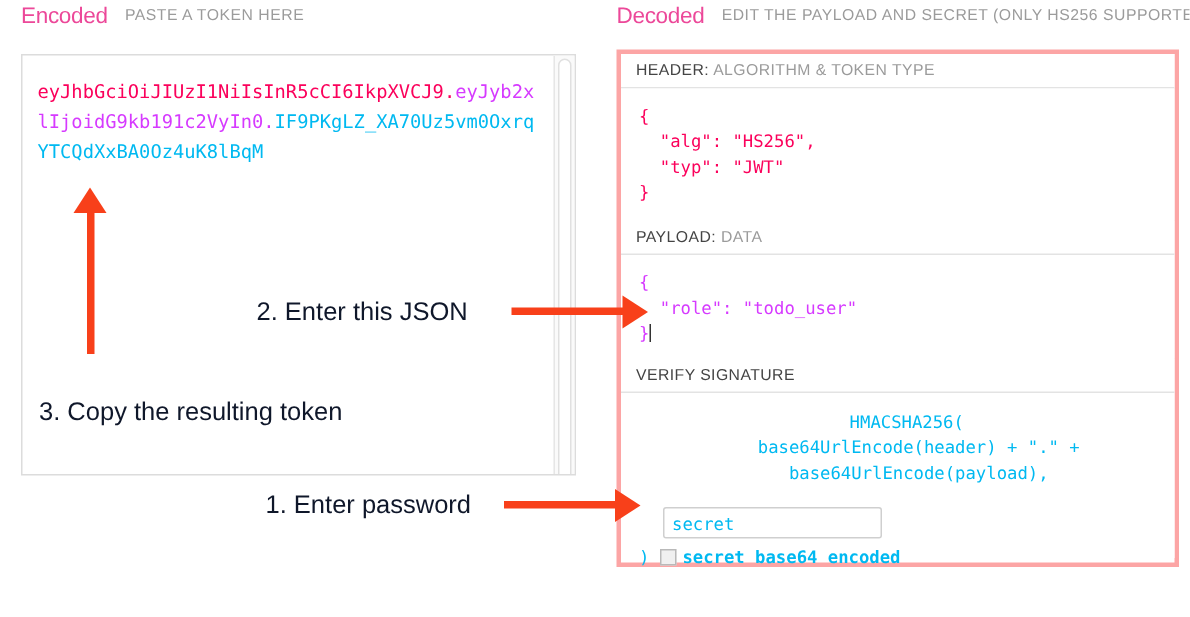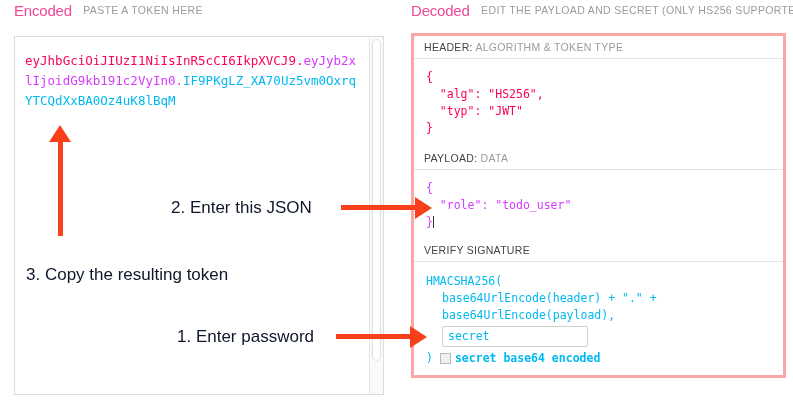--- a/index.html
+++ b/index.html
@@ -36,21 +36,21 @@
     position: relative;
     top: -2px;
   }
 
   
   #encoded-panel {
     position: absolute;
     left: 14px;
     top: 36px;
     width: 370px;
-    height: 359px;
+    height: 281px;
     background: #ffffff;
     border: 1px solid #dcdcdc;
     box-sizing: border-box;
     overflow: hidden;
   }
   #encoded-token {
     position: absolute;
     left: 10px;
     top: 14px;
     width: 336px;
@@ -126,36 +126,35 @@
   }
   #header-body  { color: #fb015b; height: 88px; }
   #payload-body { color: #d63aff; height: 69px; }
   #signature-body {
     color: #00b9f1;
     height: 110px;
     padding-top: 11px;
     position: relative;
     white-space: normal;
   }
-  .sig-line { white-space: pre; }
+  .sig-line { white-space: pre; text-align: center; }
   .sig-indent { padding-left: 16px; }
 
   .caret {
     display: inline-block;
     width: 1px;
     height: 12px;
     background: #333;
     vertical-align: -2px;
     margin-left: 0px;
   }
 
   #secret-row {
-    margin-top: 1px;
+    margin-top: 14px;
     display: flex;
-    align-items: center;
     height: 22px;
   }
   #secret-input {
     width: 146px;
     height: 21px;
     margin-left: 16px;
     border: 1px solid #cfcfcf;
     border-radius: 2px;
     box-sizing: border-box;
     font-family: "DejaVu Sans Mono", monospace;

